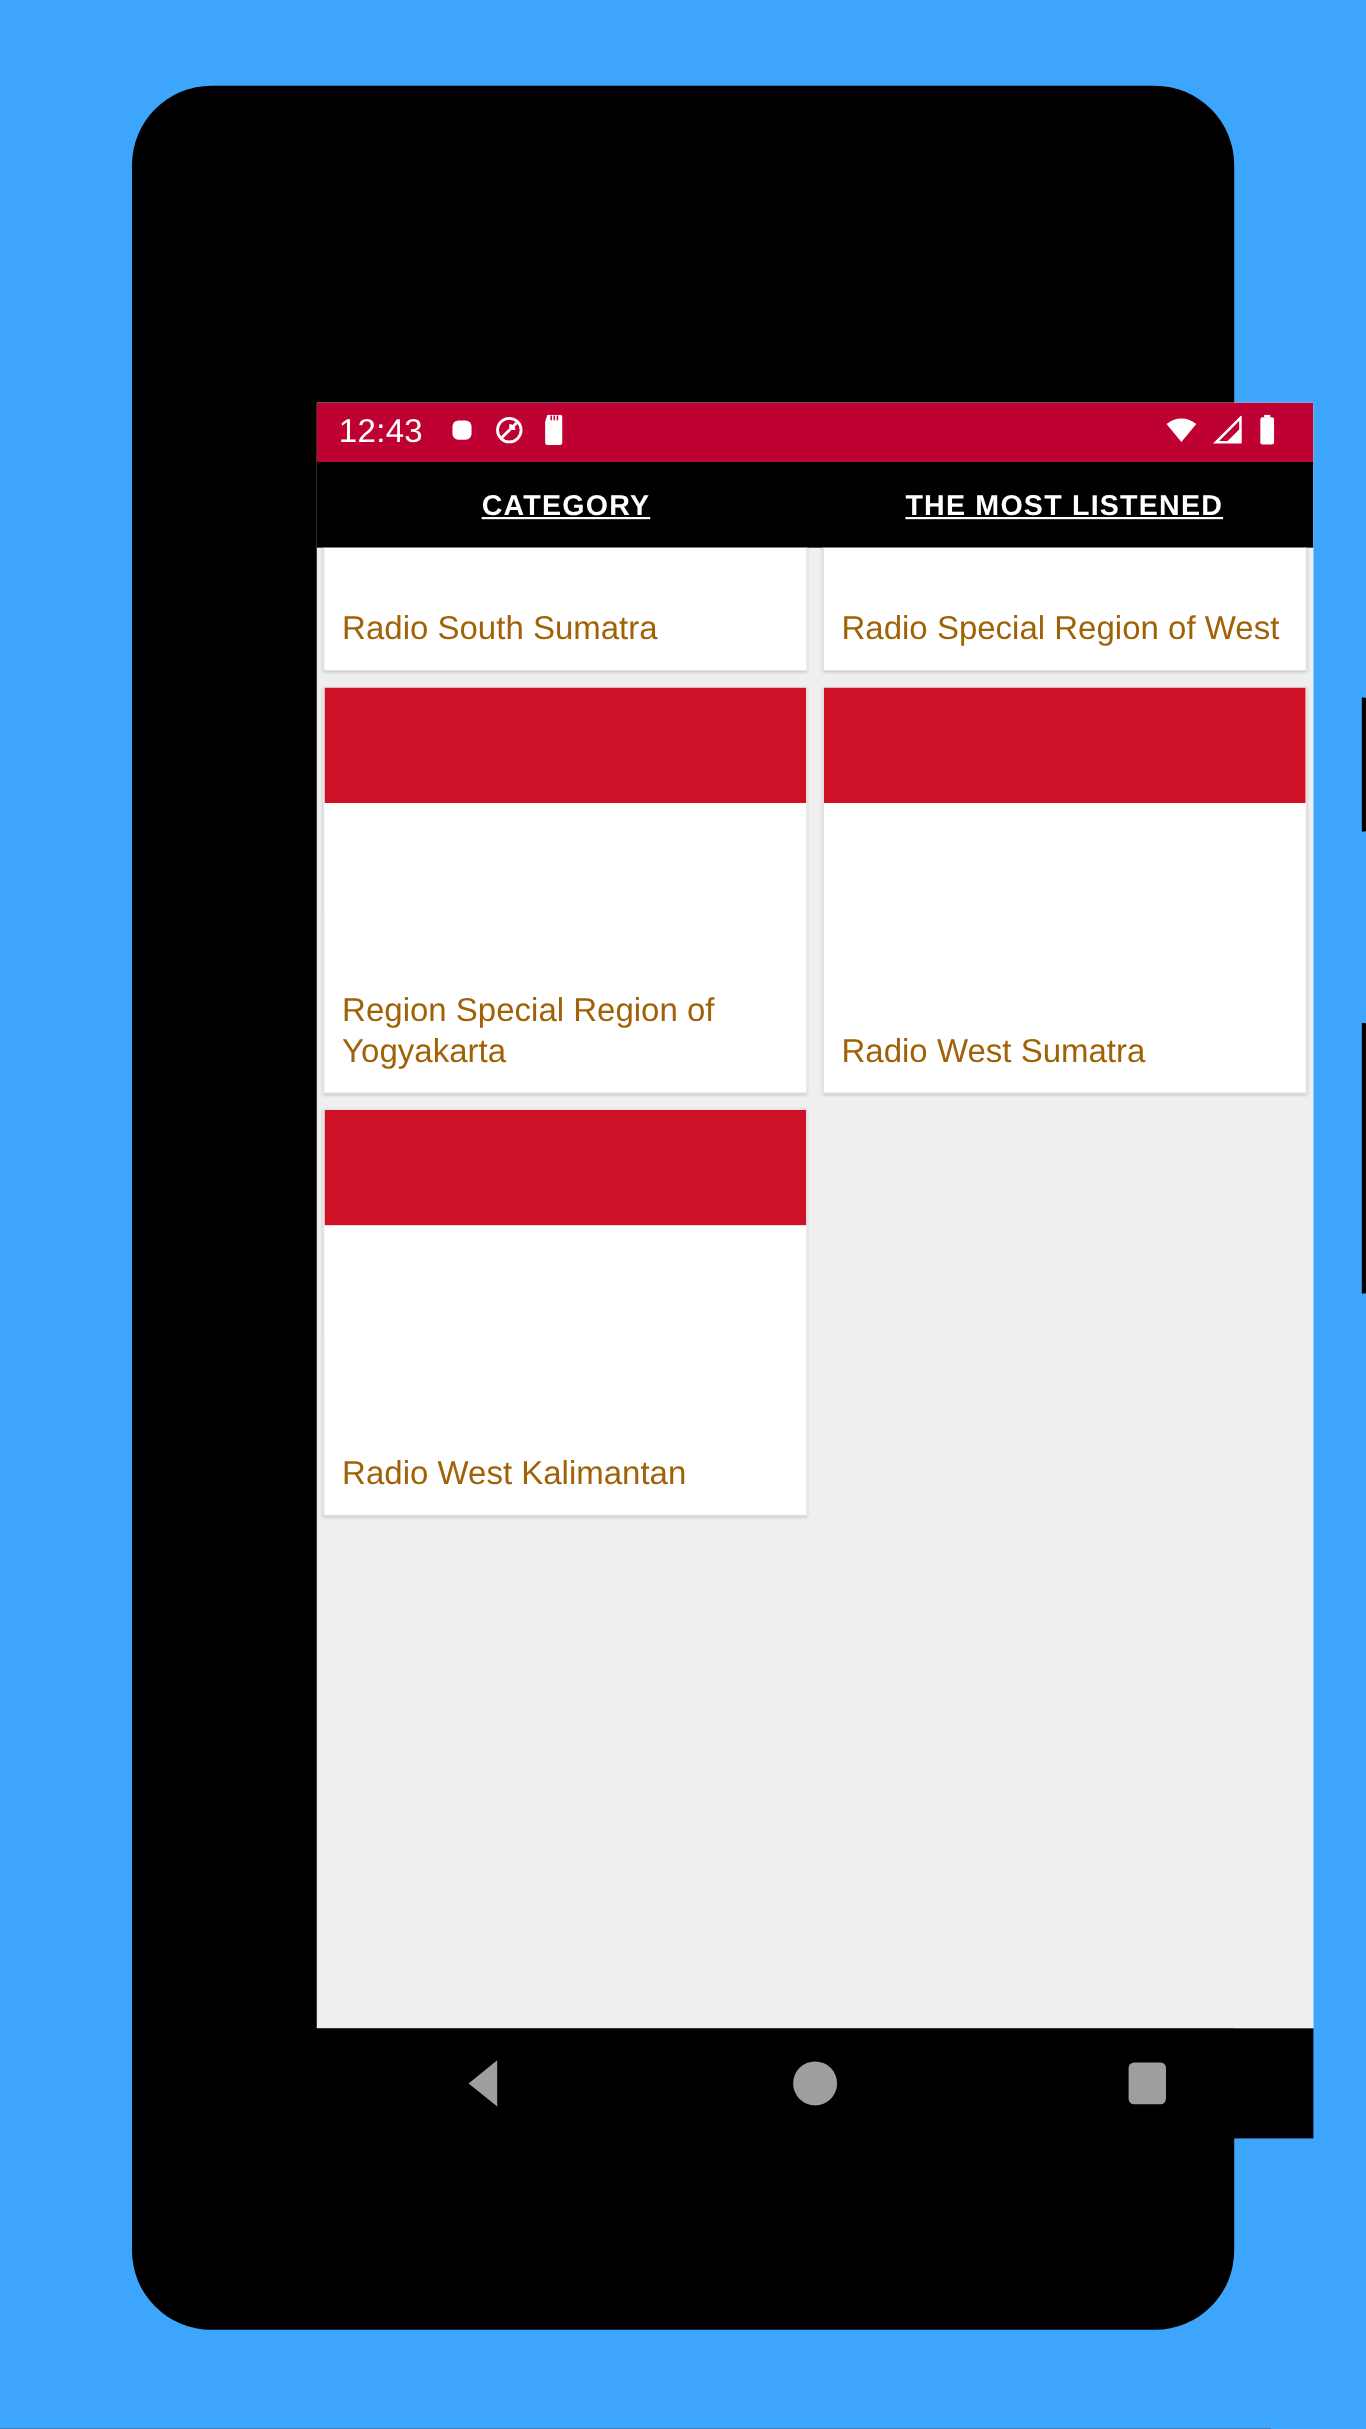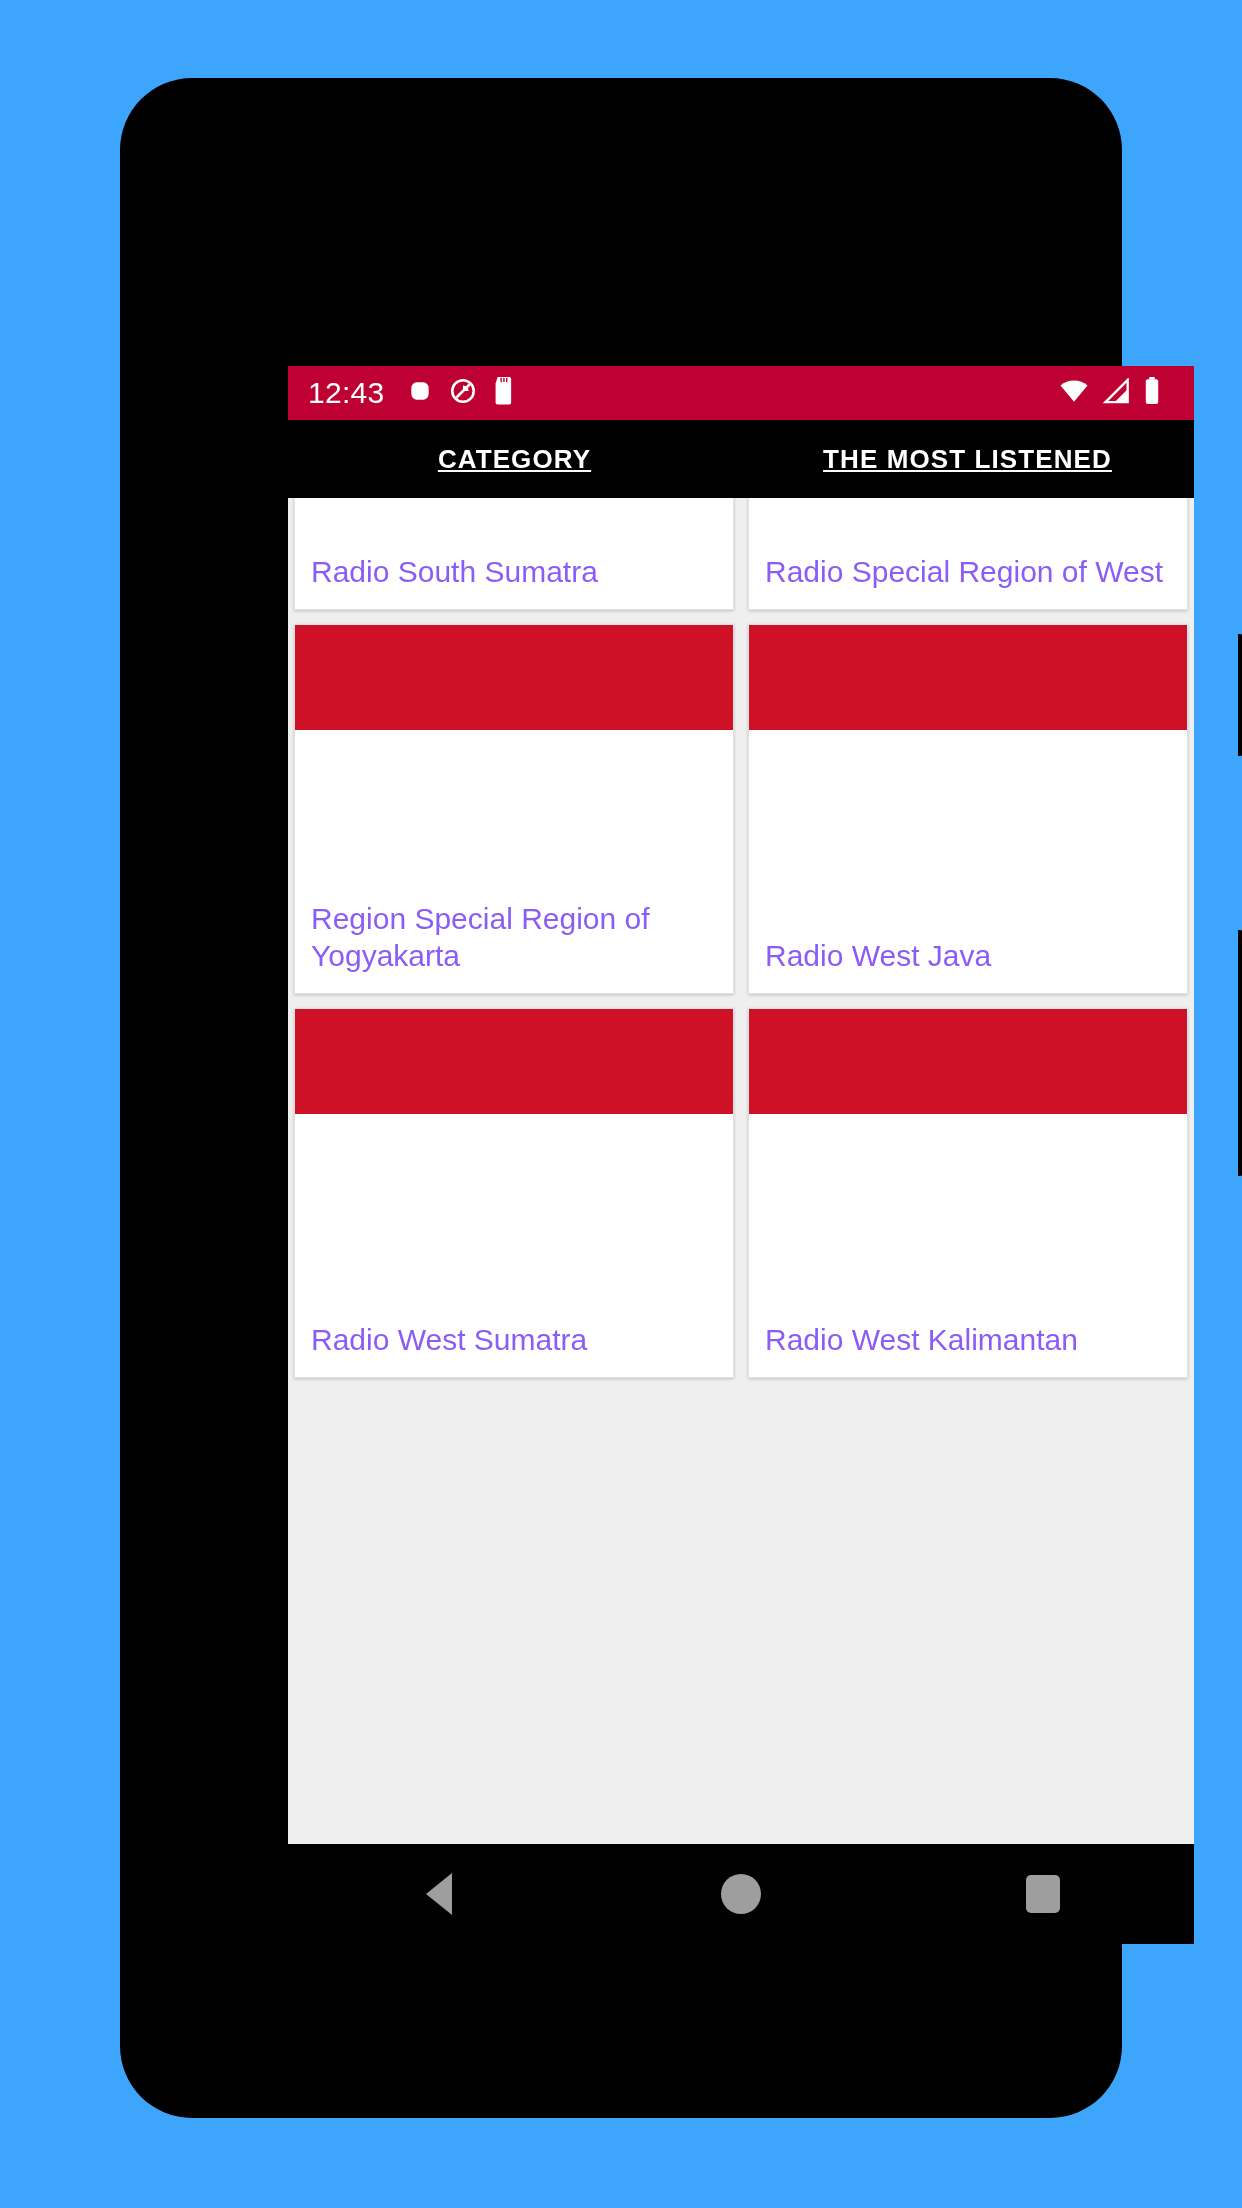--- a/index.html
+++ b/index.html
@@ -137,21 +137,21 @@
   .flag-red   { flex: 1 1 50%; background: #ce1126; }
   .flag-white { flex: 1 1 50%; background: #ffffff; }
   .card-body {
     flex: 1 1 auto;
     display: flex;
     align-items: flex-end;
     padding: 0 16px 18px 16px;
     min-height: 140px;
   }
   .card-title {
-    color: #8b5cf6;
+    color: #a16207;
     font-size: 30px;
     line-height: 1.23;
     font-weight: 400;
   }
   .card.no-image .card-body { min-height: 150px; }
 
   
   #nav-bar {
     position: absolute;
     left: 168px;
@@ -261,46 +261,37 @@
         <div class="card">
           <div class="card-flag">
             <div class="flag-red"></div>
             <div class="flag-white"></div>
           </div>
           <div class="card-body">
             <div class="card-title">Region Special Region of Yogyakarta</div>
           </div>
         </div>
 
+
         <div class="card">
           <div class="card-flag">
             <div class="flag-red"></div>
             <div class="flag-white"></div>
           </div>
           <div class="card-body">
-            <div class="card-title">Radio West Java</div>
+            <div class="card-title">Radio West Sumatra</div>
           </div>
         </div>
 
         <div class="card">
           <div class="card-flag">
             <div class="flag-red"></div>
             <div class="flag-white"></div>
           </div>
           <div class="card-body">
-            <div class="card-title">Radio West Sumatra</div>
-          </div>
-        </div>
-
-        <div class="card">
-          <div class="card-flag">
-            <div class="flag-red"></div>
-            <div class="flag-white"></div>
-          </div>
-          <div class="card-body">
             <div class="card-title">Radio West Kalimantan</div>
           </div>
         </div>
 
       </div>
     </div>
   </div>
 
   <div id="nav-bar">
     <div class="nav-btn">

